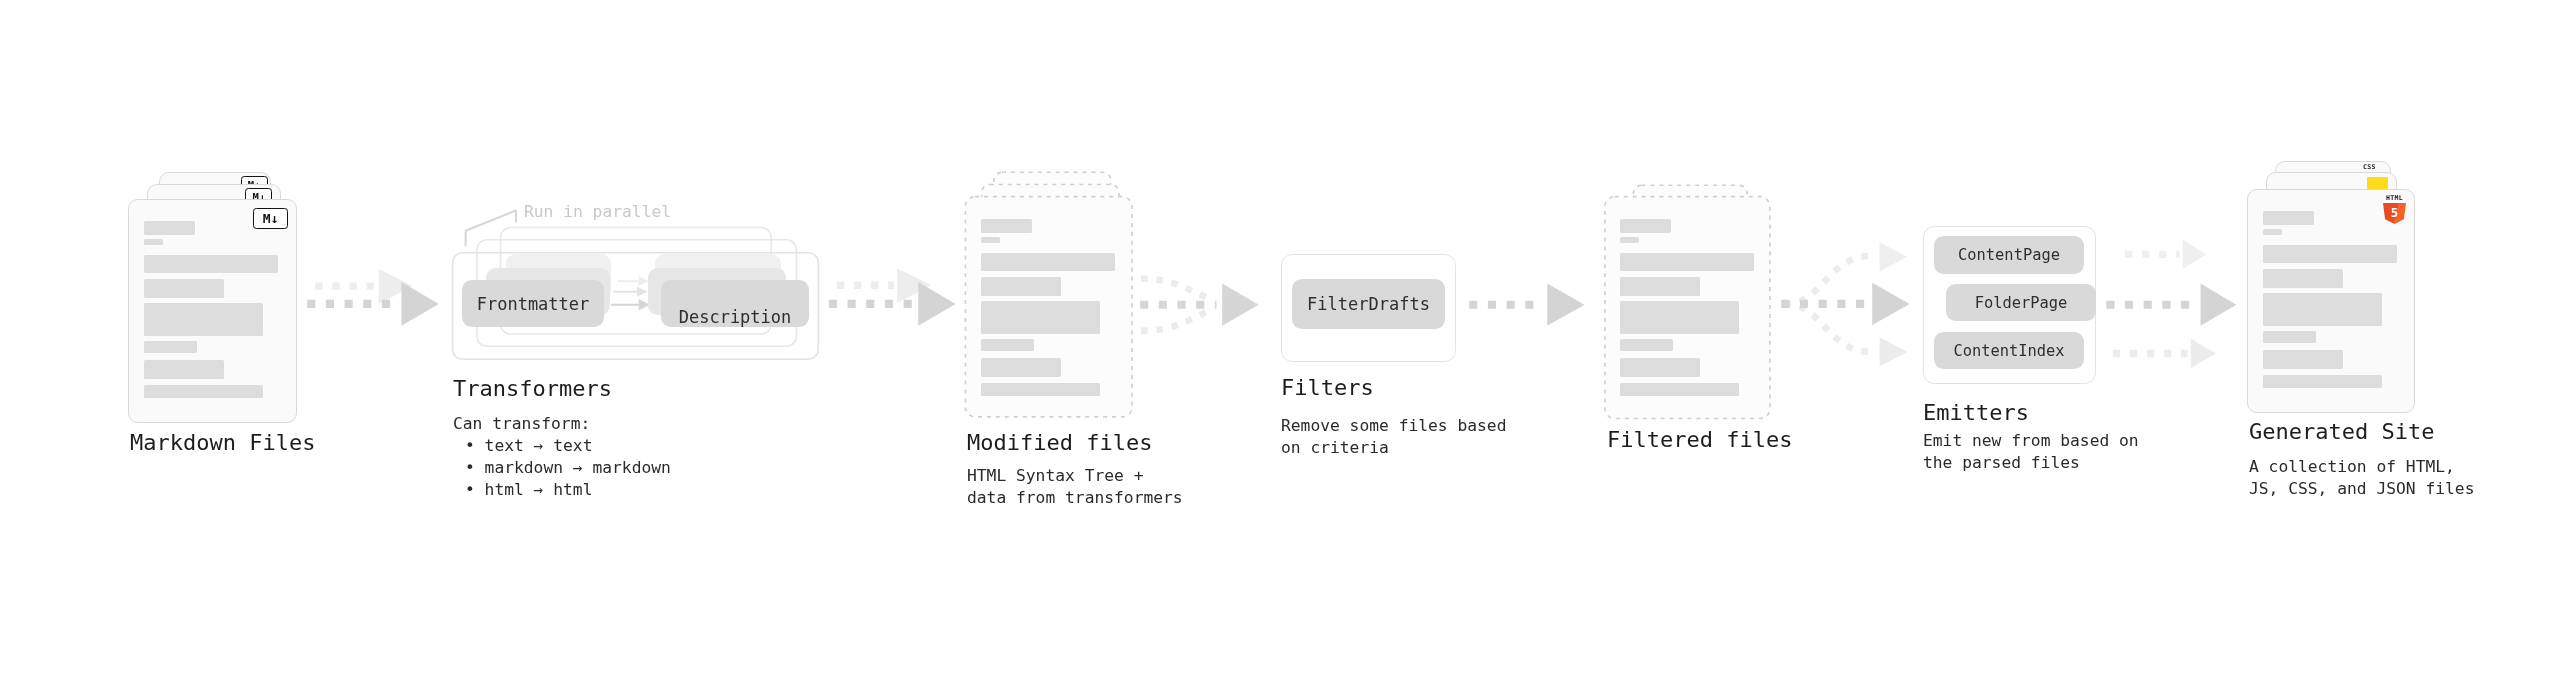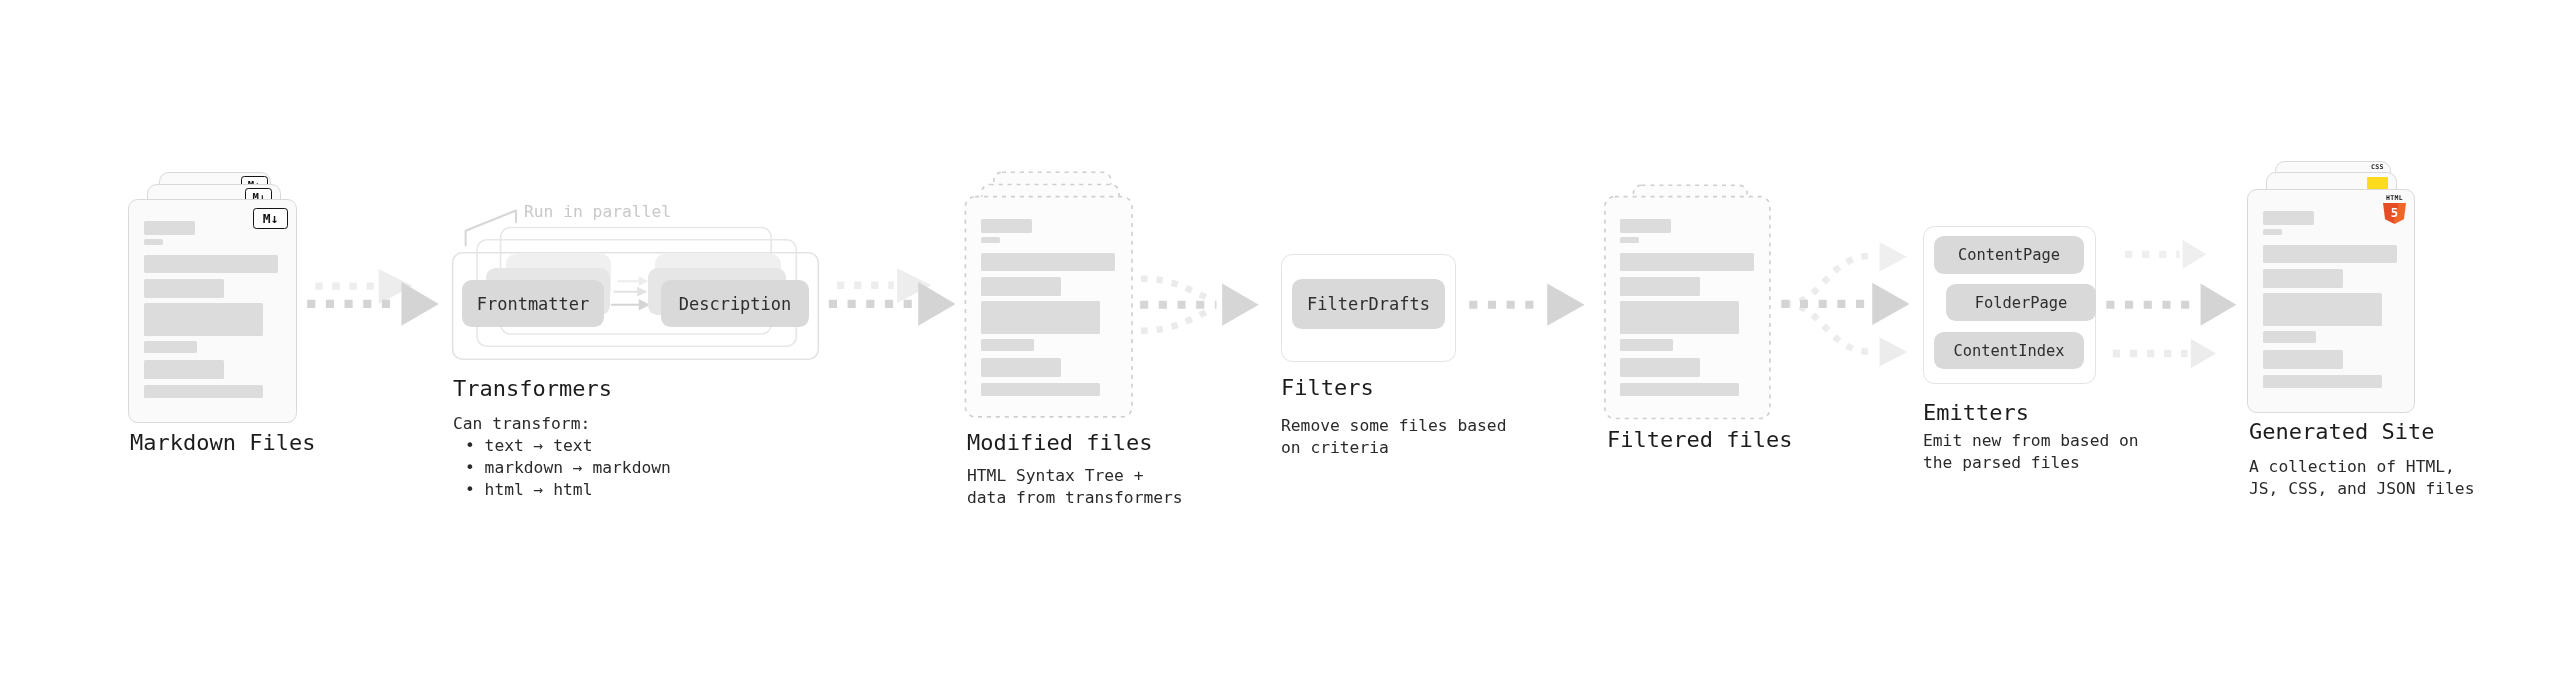--- a/index.html
+++ b/index.html
@@ -22,21 +22,21 @@
   .ftab,.fcard{position:absolute;background:#fafafa;border:1.6px solid #d9d9d9;border-radius:9.8px;}
   .bars{position:absolute;left:15.4px;top:21px;right:15.4px;}
   .bars-abs{position:absolute;}
   .bar{background:#dcdcdc;border-radius:1.6px;}
   
   .mdb{position:absolute;display:flex;align-items:center;justify-content:center;
        background:#fdfdfd;border:1.6px solid #141414;border-radius:3.3px;font-weight:bold;color:#141414;}
   .mdb-l{right:8.1px;top:8.1px;width:32.5px;height:18.7px;font-size:13px;}
   .mdb-s{width:25px;height:15.4px;font-size:10.6px;}
   
-  .cssb{position:absolute;right:6.5px;top:1.6px;width:21px;text-align:right;}
+  .cssb{position:absolute;right:6.5px;top:1.6px;width:21px;text-align:left;}
   .css-txt{display:block;font-size:6.5px;font-weight:bold;color:#1a1a1a;letter-spacing:0.4px;line-height:7.3px;}
   .css-bar{display:block;width:19.5px;height:3.3px;background:#2d6ae3;border-radius:0.8px;margin:0.8px auto 0;}
   .jsb{position:absolute;right:8.1px;top:3.3px;width:21px;height:12.2px;background:#ffdb1e;border-radius:0.8px;}
   .html5{position:absolute;right:7.3px;top:4.1px;width:24.4px;text-align:center;margin-left:13px;}
   .html5-t{font-size:6.5px;font-weight:bold;color:#141414;letter-spacing:0.4px;line-height:8.1px;}
   .html5-shield{width:23px;height:21px;margin:0.8px auto 0;
        background:linear-gradient(105deg,#e44d26 55%,#f16529 55%);
        clip-path:polygon(0 0,100% 0,91% 78%,50% 100%,9% 78%);
        display:flex;align-items:center;justify-content:center;color:#fff;font-weight:bold;font-size:12.2px;}
 </style>
@@ -152,21 +152,21 @@
   <div class="annot" style="left:524px;top:202px;">Run in parallel</div>
 
   <div class="pill g2" style="left:506px;top:254px;width:105px;height:47px;"></div>
   <div class="pill g1" style="left:486px;top:268px;width:124px;height:47px;"></div>
   <div class="pill" style="left:462px;top:280px;width:142px;height:47px;">
     <span>Frontmatter</span>
   </div>
 
   <div class="pill g2" style="left:655px;top:254px;width:126px;height:47px;"></div>
   <div class="pill g1" style="left:648px;top:268px;width:138px;height:47px;"></div>
-  <div class="pill" style="left:661px;top:280px;width:148px;height:47px;">
+  <div class="pill" style="left:661px;top:280px;width:148px;height:47px;align-items:flex-end;">
     <span>Description</span>
   </div>
 
   <div class="h" style="left:453px;top:376px;">Transformers</div>
   <div class="sub" style="left:453px;top:414px;">Can transform:</div>
   <div class="sub" style="left:465px;top:436px;">• text → text</div>
   <div class="sub" style="left:465px;top:458px;">• markdown → markdown</div>
   <div class="sub" style="left:465px;top:480px;">• html → html</div>
 
   <div class="bars-abs" style="left:981px;top:219px;width:136px;">

